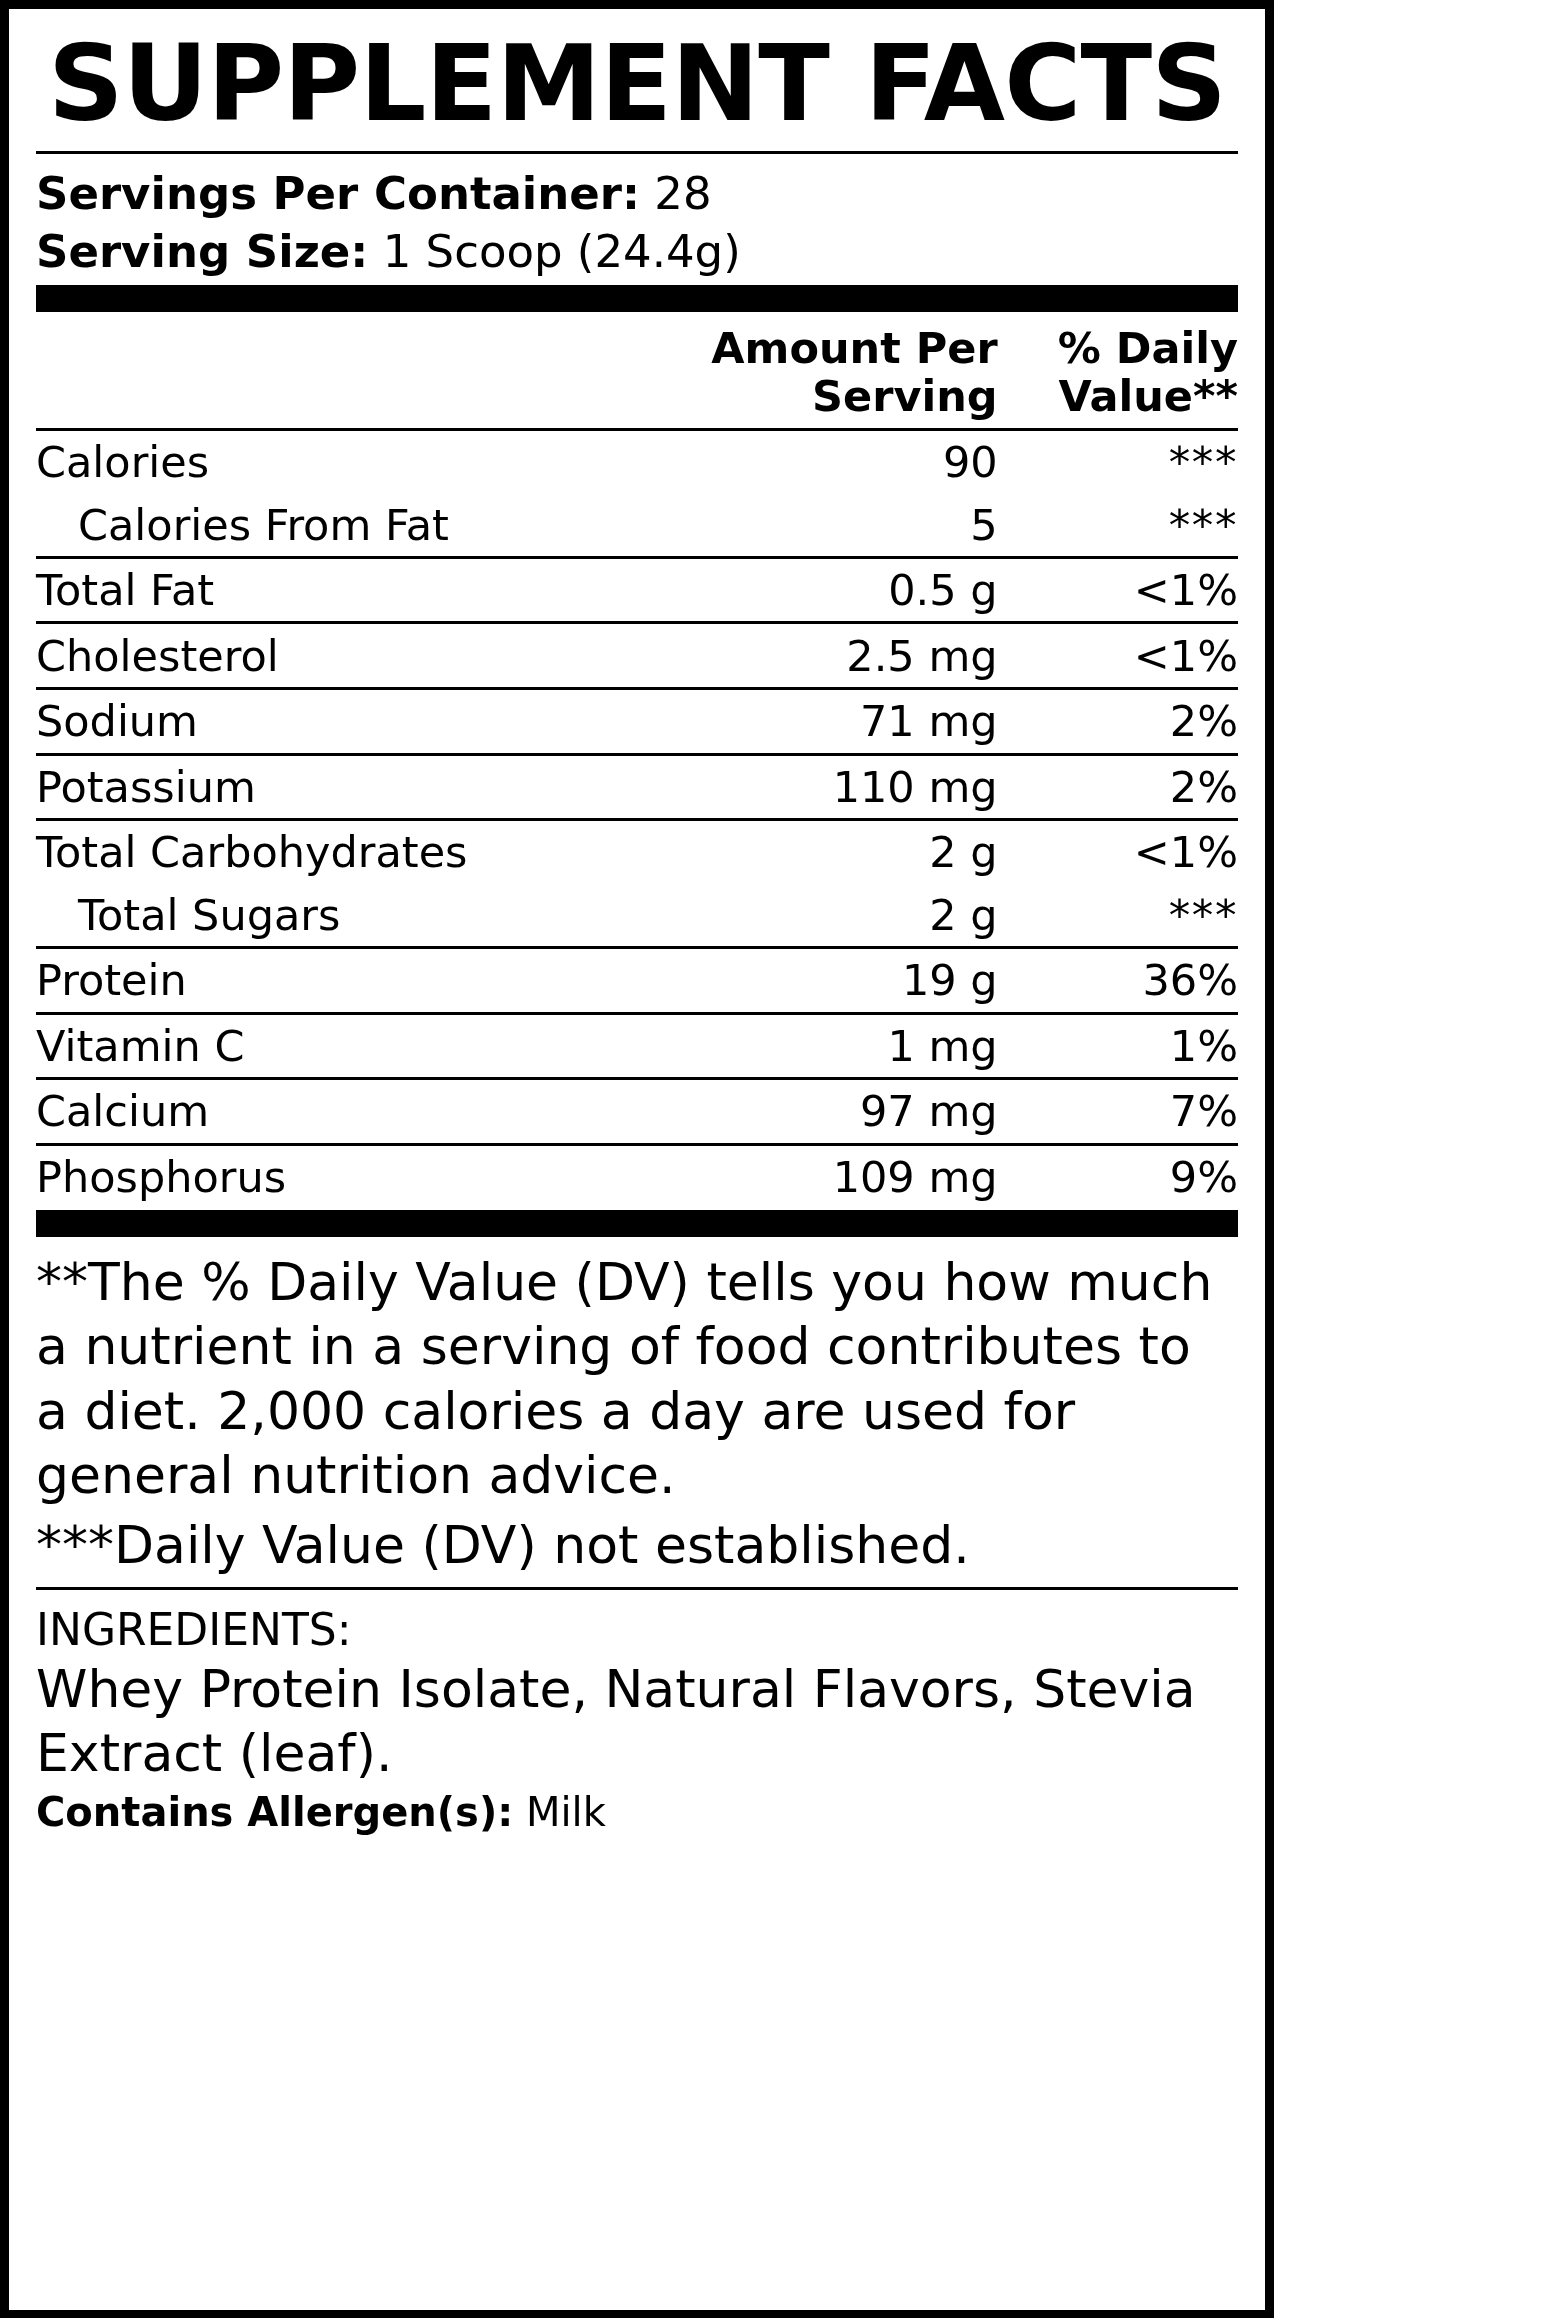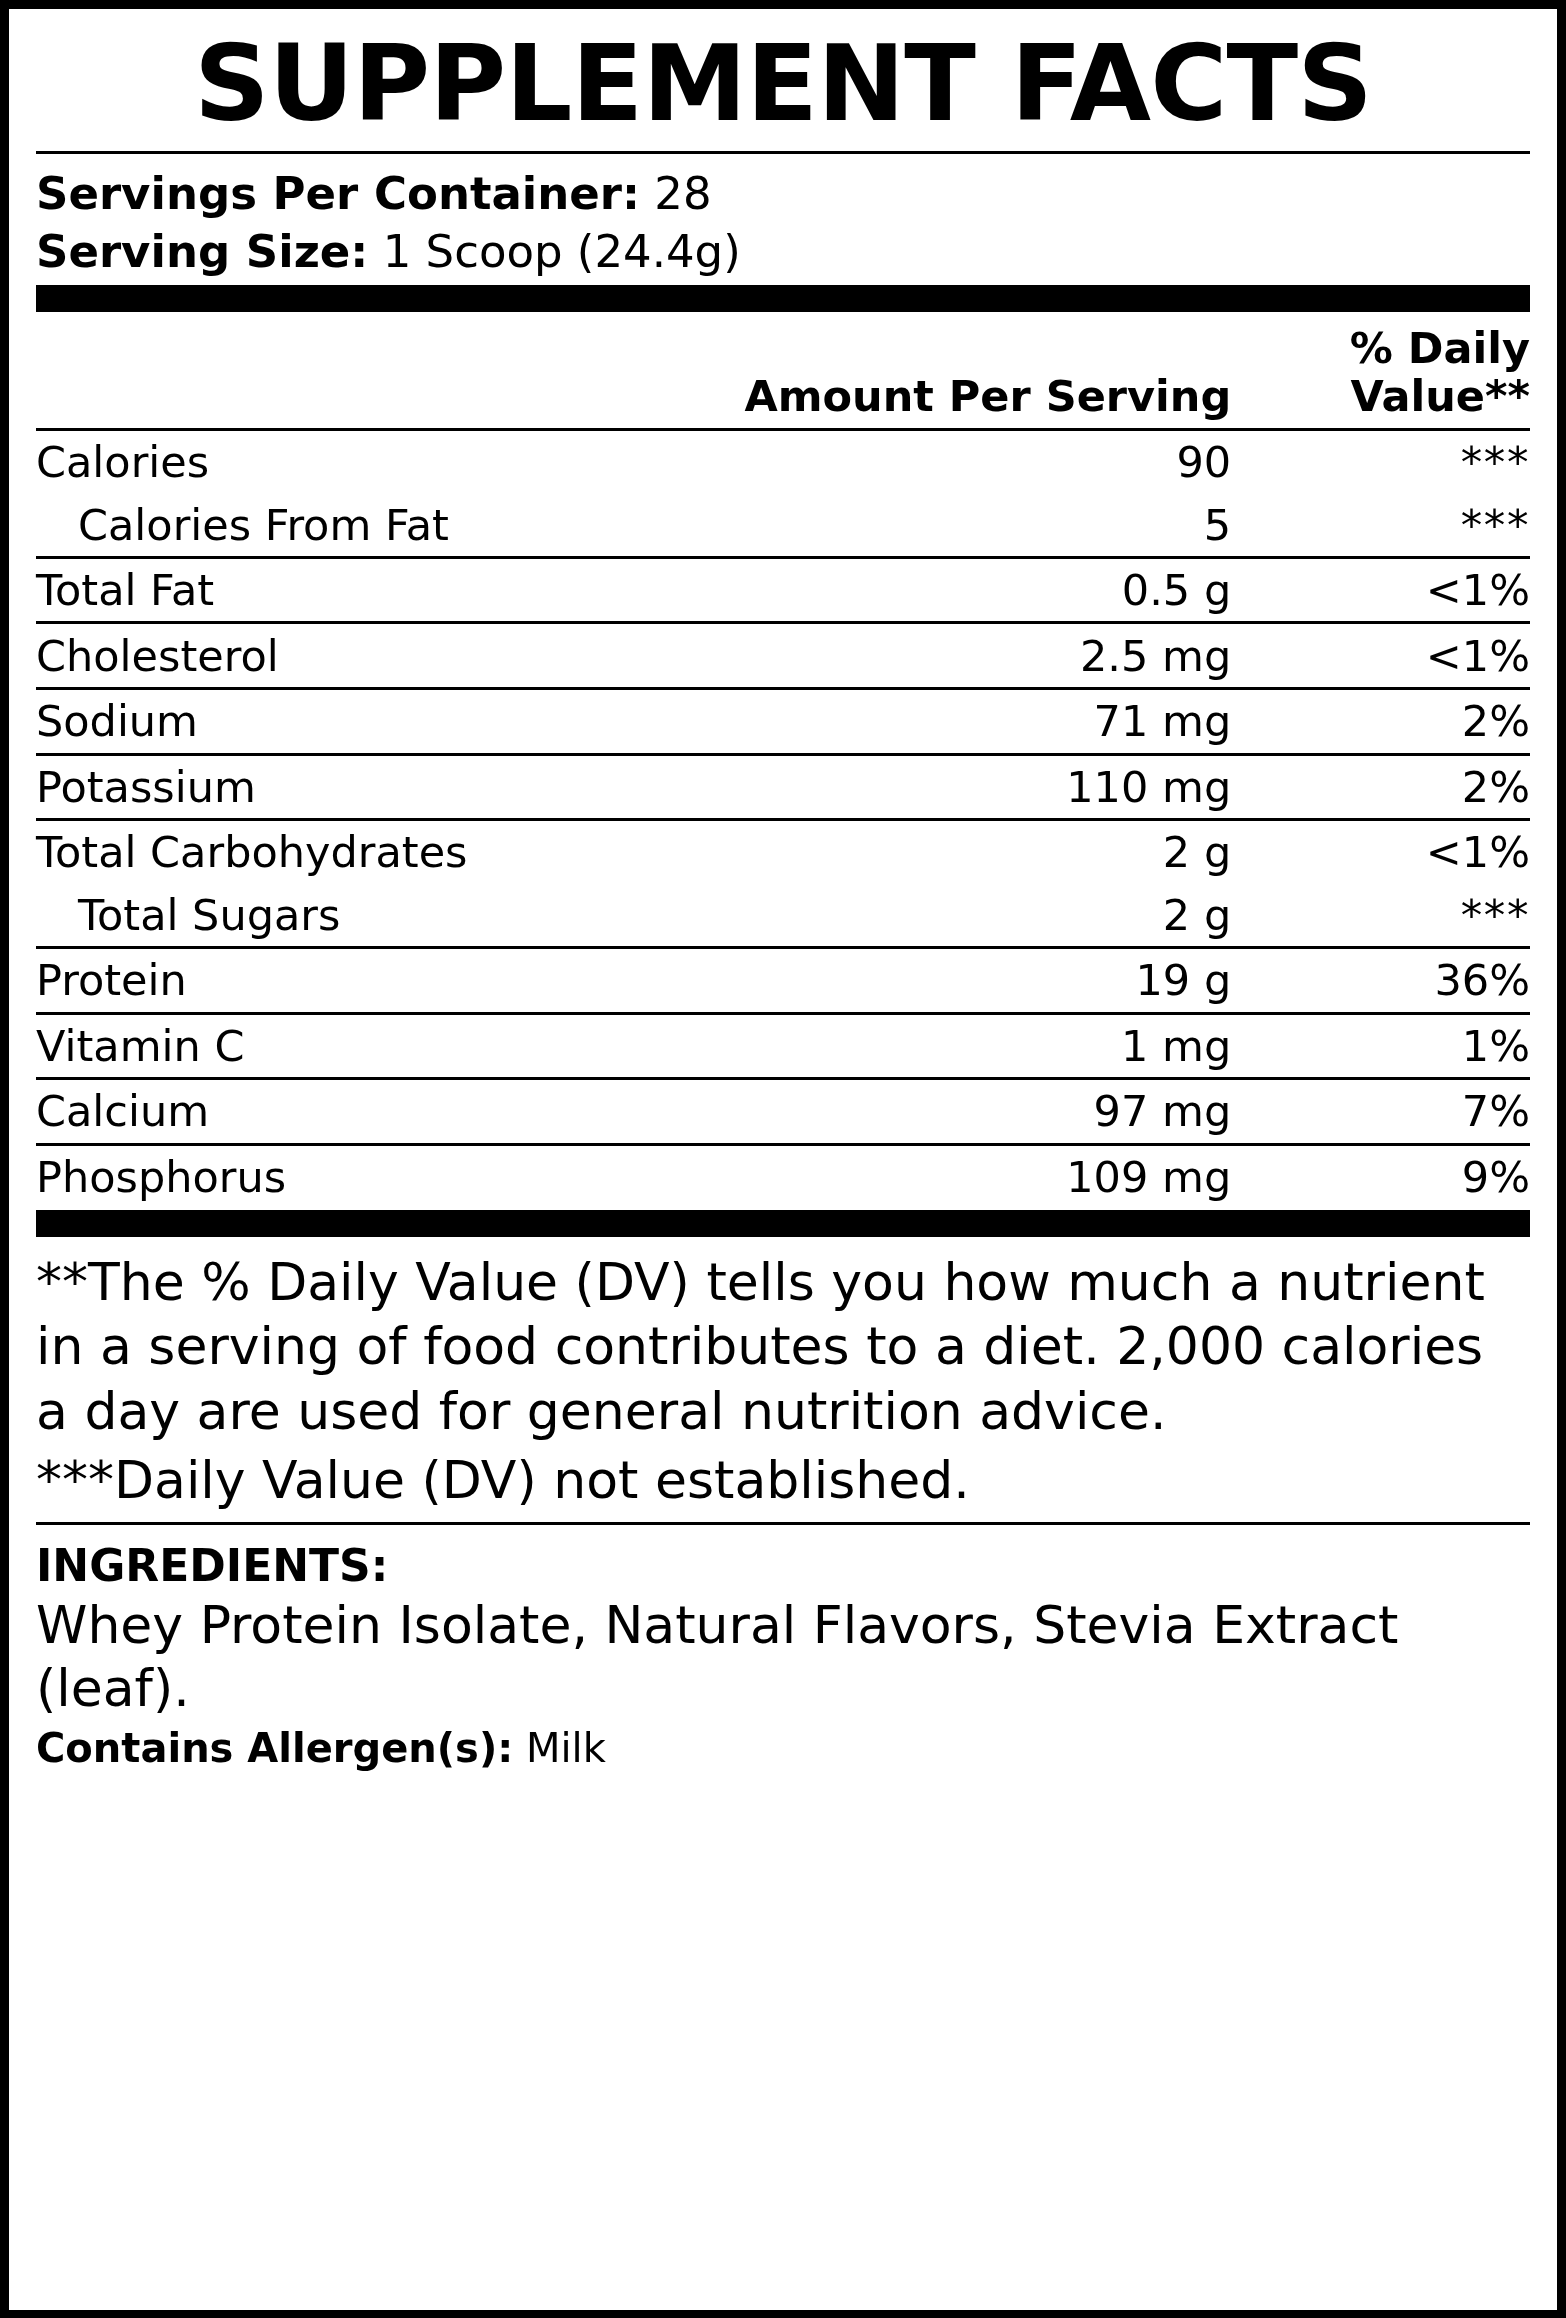--- a/index.html
+++ b/index.html
@@ -9,21 +9,21 @@
   }
   body {
     font-family: "DejaVu Sans", "Liberation Sans", sans-serif;
     color: #000000;
     width: 1566px;
     height: 2319px;
     overflow: hidden;
   }
   .label {
     box-sizing: border-box;
-    width: 1566px;
+    width: 1274px;
     height: 2319px;
     border: 9.7px solid #000000;
     padding: 14.5px 27px 0 27px;
     background: #ffffff;
     display: flex;
     flex-direction: column;
   }
   .title {
     font-size: 105px;
     font-weight: bold;
@@ -93,21 +93,21 @@
     font-size: 52px;
     line-height: 1.24;
     padding: 13px 0 0 0;
   }
   .footnotes p { margin: 0 0 4.8px 0; }
   .ingredients {
     padding-top: 6.4px;
   }
   .ing-head {
     font-size: 44px;
-    font-weight: bold;
+    font-weight: normal;
     letter-spacing: 0px;
     padding-top: 8px;
   }
   .ing-body {
     font-size: 52px;
     line-height: 1.22;
     padding-top: 3.2px;
   }
   .allergen {
     font-size: 40px;

